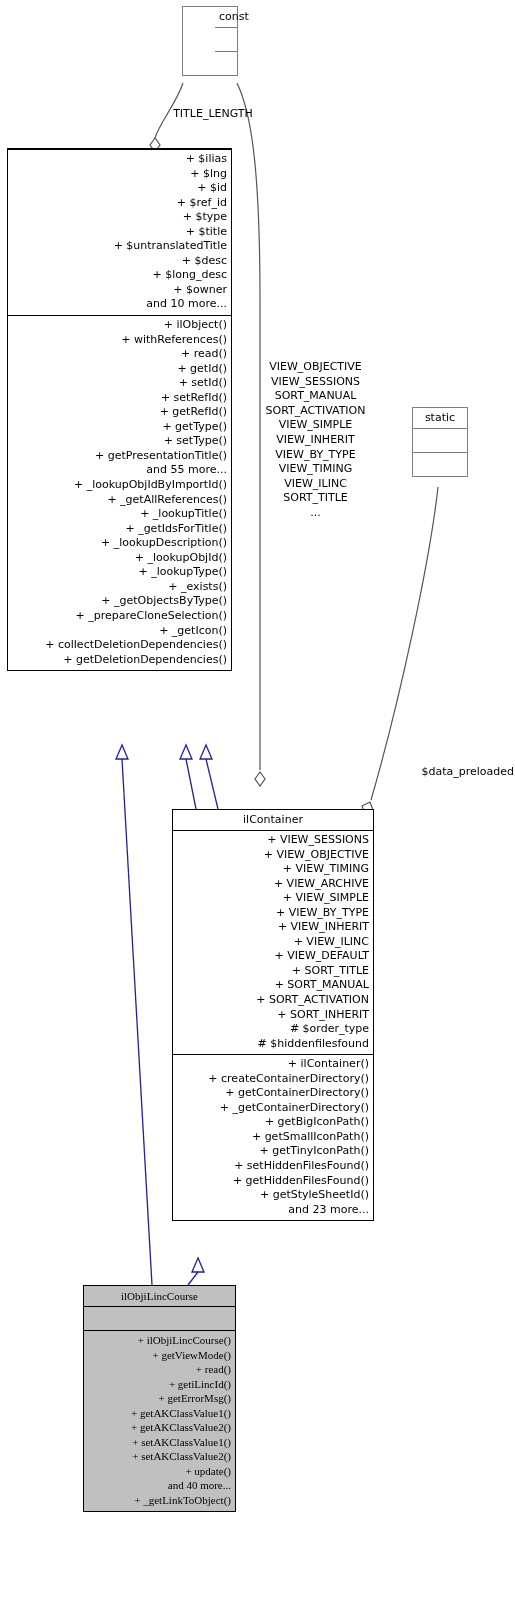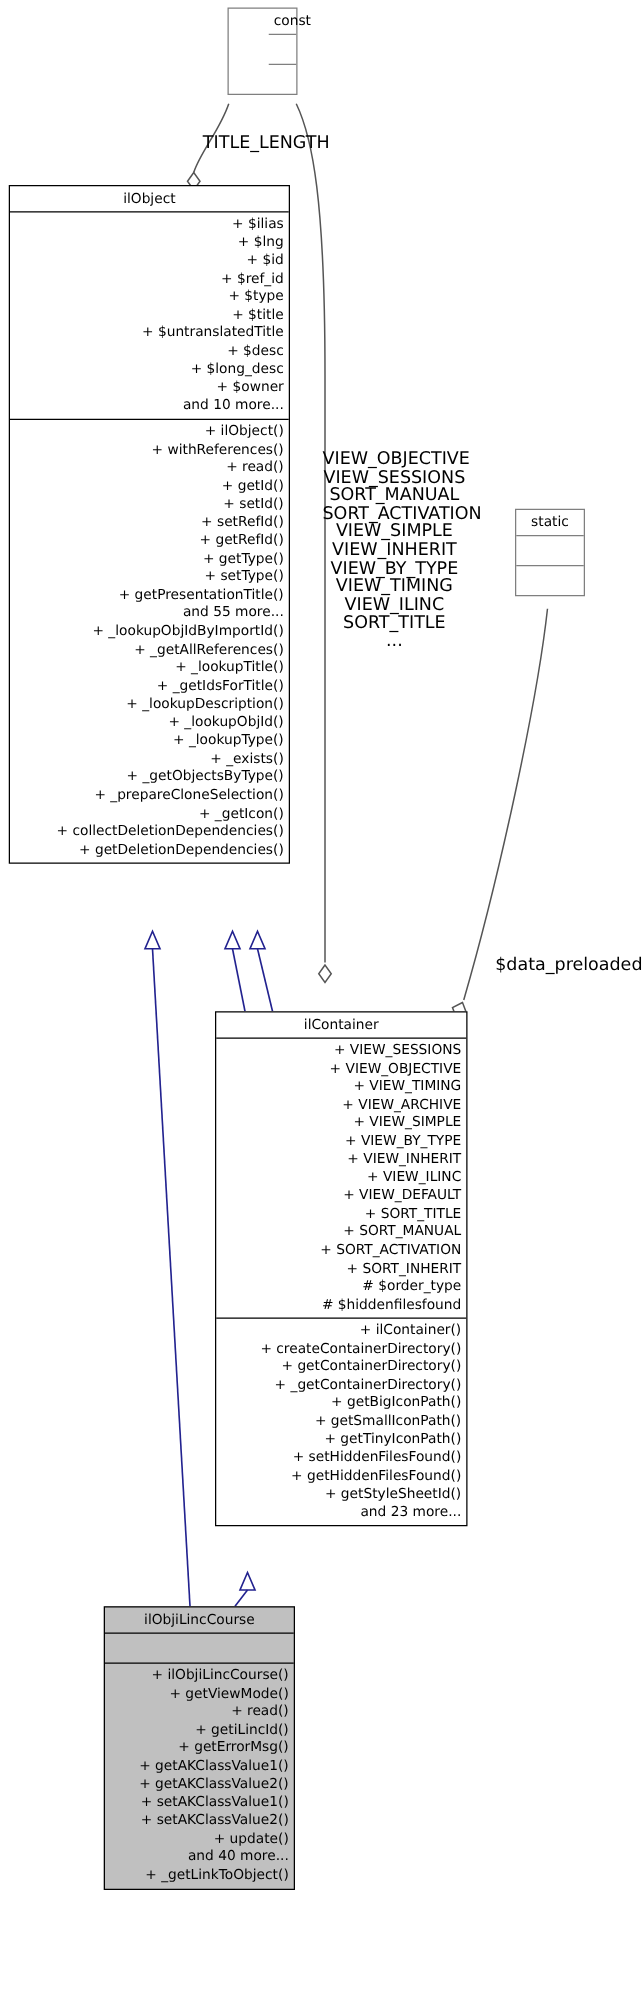--- a/index.html
+++ b/index.html
@@ -35,20 +35,21 @@
     background: #ffffff;
     font-size: 11px;
     line-height: 14.6px;
   }
   .uml-class.grey-box {
     border: 1px solid #7f7f7f;
     background: #ffffff;
   }
   .uml-class.highlight {
     background: #c0c0c0;
+    font-family: Liberation Serif, serif;
   }
   .cls-title {
     text-align: center;
     padding: 3px 4px 3px 4px;
     font-size: 11px;
     line-height: 14px;
     white-space: nowrap;
   }
   .cls-divider {
     border-top: 1px solid #000000;
@@ -66,21 +67,21 @@
   .cls-section .row {
     white-space: nowrap;
     font-size: 11px;
     line-height: 14.55px;
   }
   .empty-section {
     height: 18px;
   }
   .edge-label {
     position: absolute;
-    font-size: 14px;
+    font-size: 11px;
     line-height: 14.6px;
     white-space: nowrap;
     color: #000000;
     text-align: center;
   }
   .edge-label.multi {
     text-align: center;
   }
   .edge-label .lbl-row { display: block; }
 </style>
@@ -141,21 +142,20 @@
     <span class="lbl-row">VIEW_SIMPLE</span>
     <span class="lbl-row">VIEW_INHERIT</span>
     <span class="lbl-row">VIEW_BY_TYPE</span>
     <span class="lbl-row">VIEW_TIMING</span>
     <span class="lbl-row">VIEW_ILINC</span>
     <span class="lbl-row">SORT_TITLE</span>
     <span class="lbl-row">...</span>
   </div>
 
   <div class="uml-class" style="left:7px; top:148px; width:225px;">
-    <div class="cls-title">ilObject</div>
     <div class="cls-divider"></div>
     <div class="cls-section">
       <div class="row">+ $ilias</div>
       <div class="row">+ $lng</div>
       <div class="row">+ $id</div>
       <div class="row">+ $ref_id</div>
       <div class="row">+ $type</div>
       <div class="row">+ $title</div>
       <div class="row">+ $untranslatedTitle</div>
       <div class="row">+ $desc</div>

